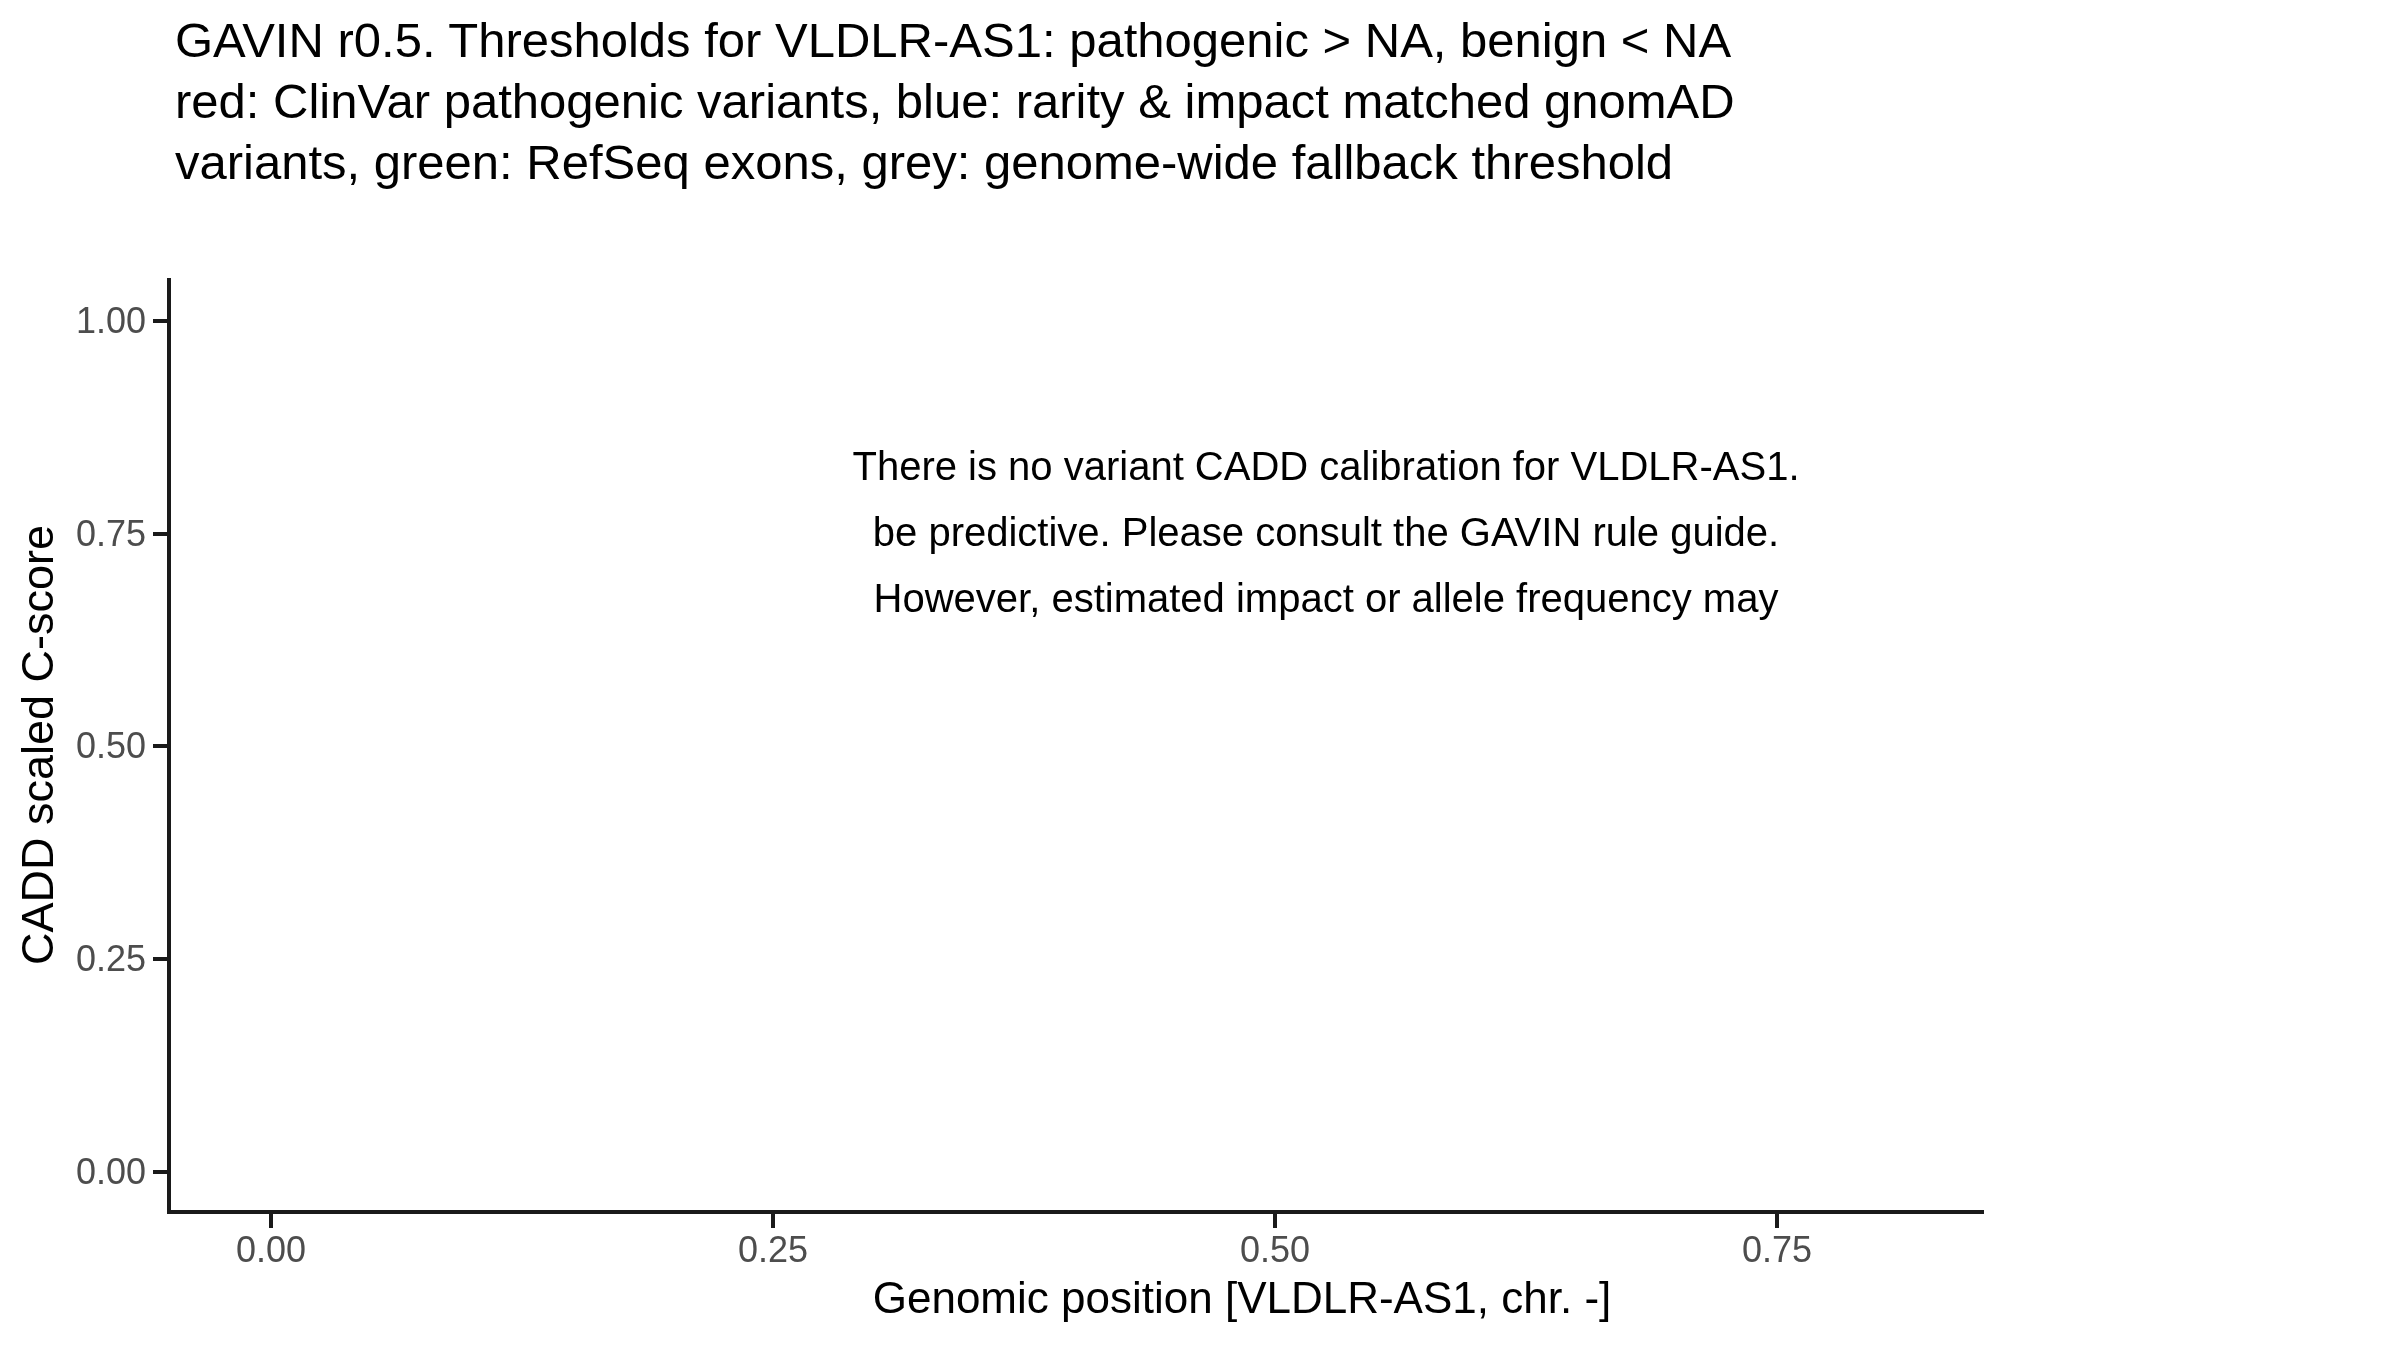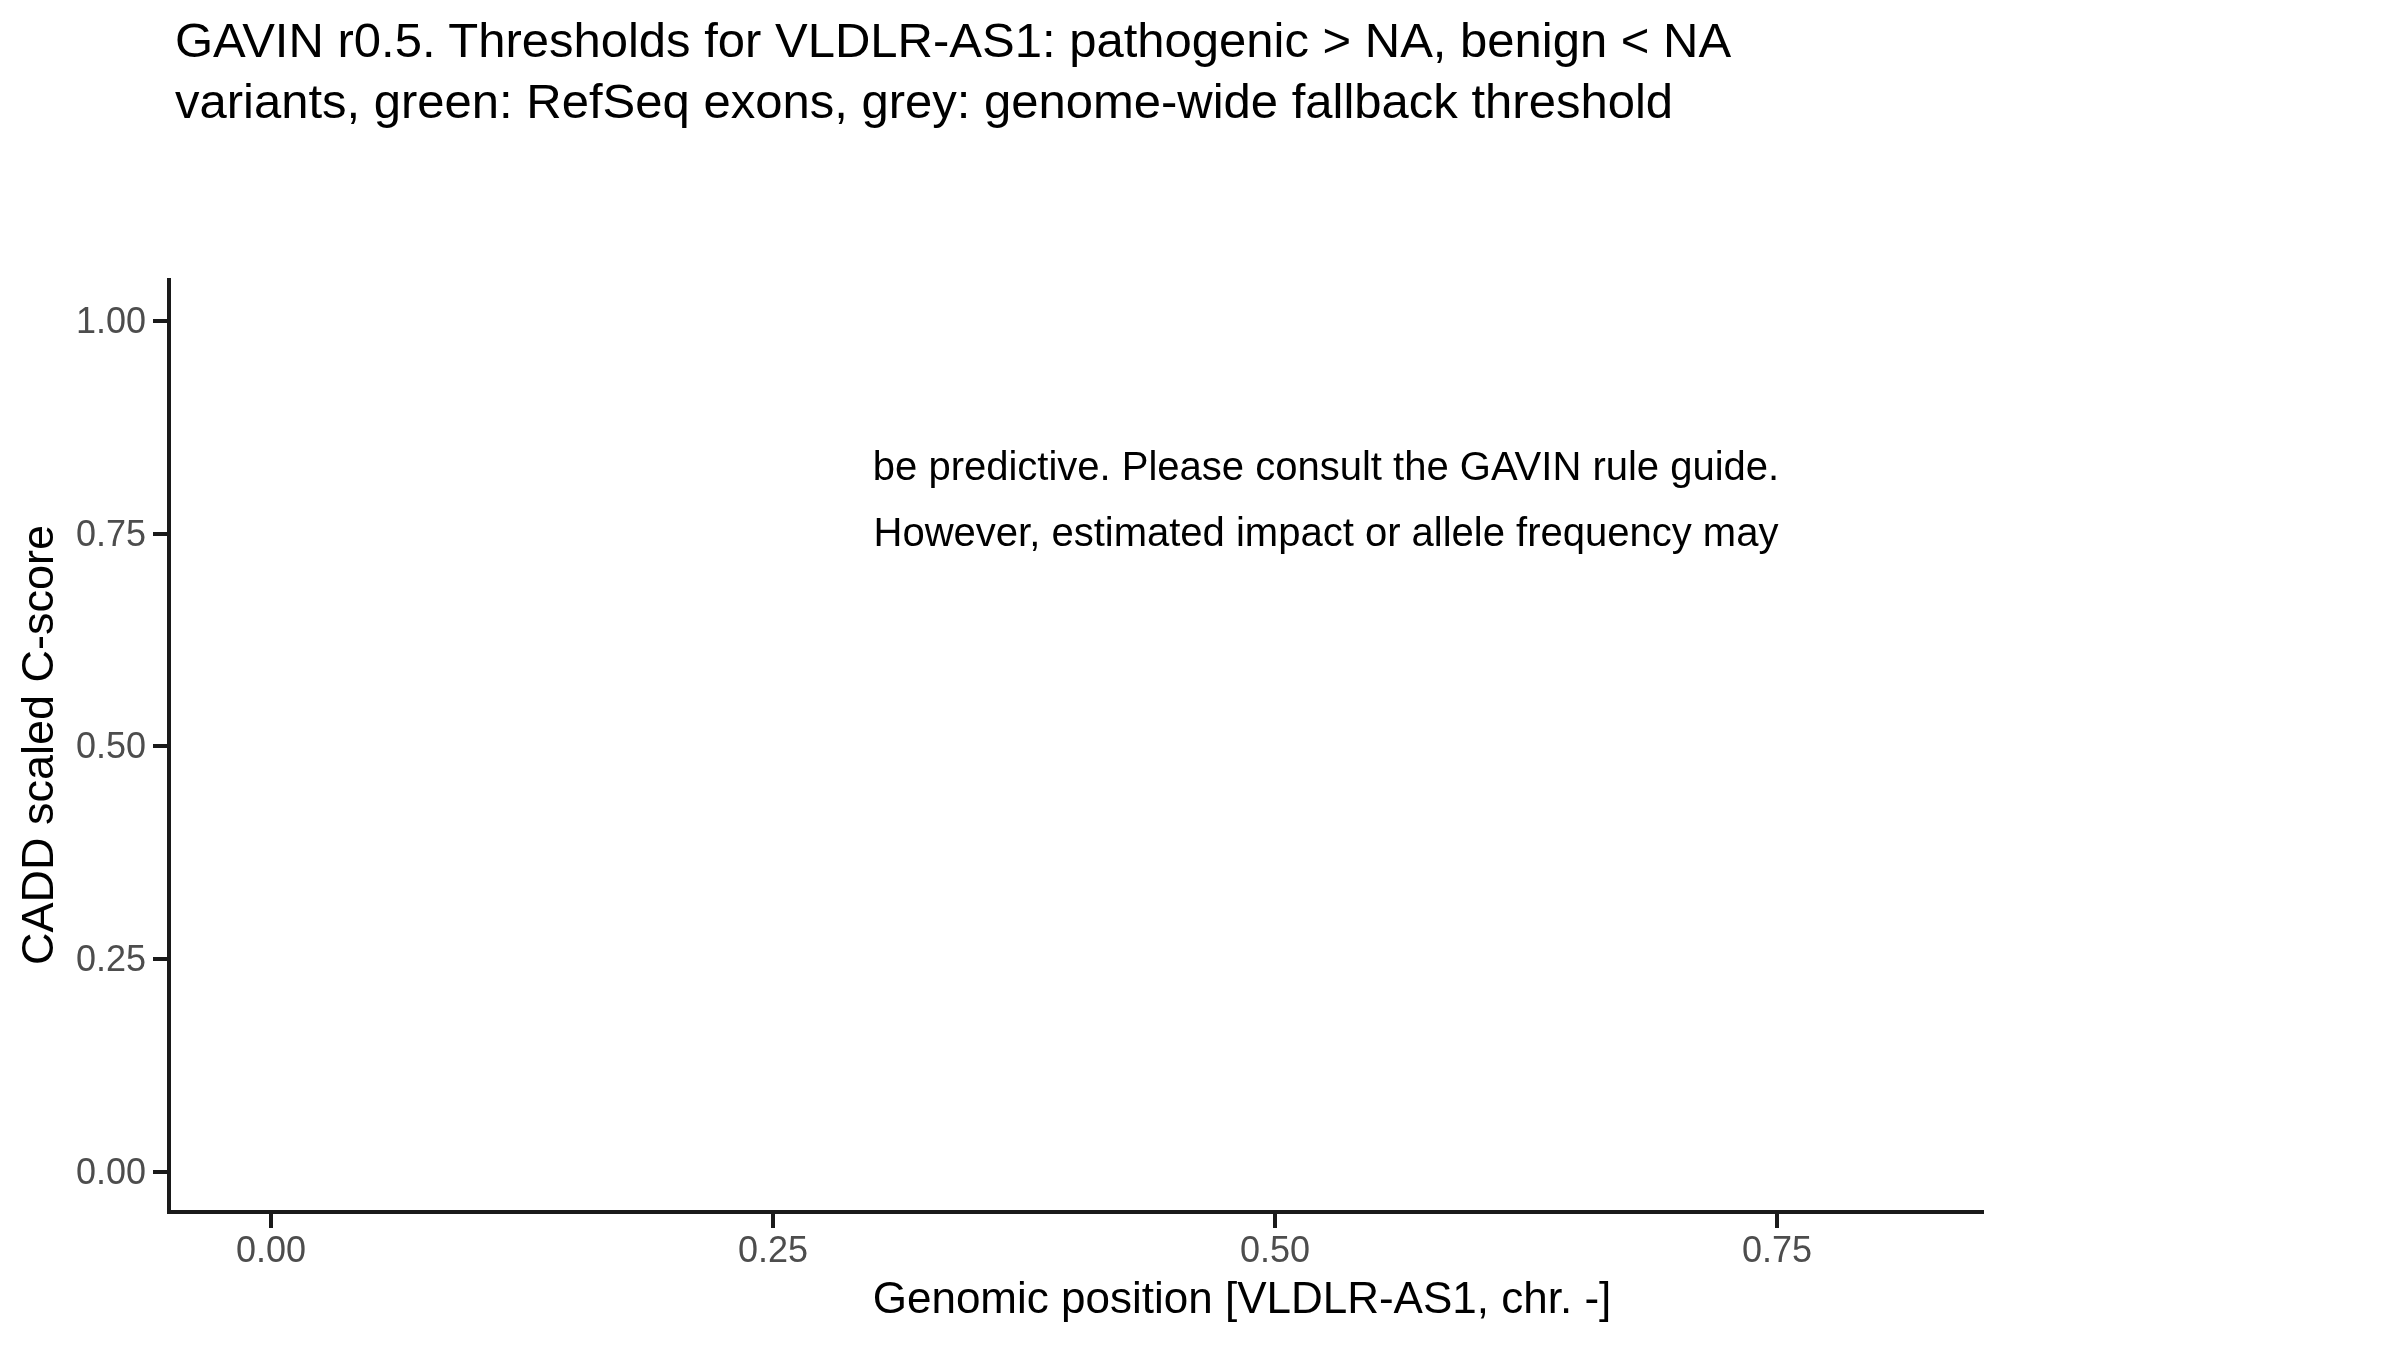--- a/index.html
+++ b/index.html
@@ -106,26 +106,28 @@
     transform: rotate(-90deg);
   }
 </style>
 </head>
 <body>
 
 <div class="figure">
 
   <div class="plot-title">
     <div>GAVIN r0.5. Thresholds for VLDLR-AS1: pathogenic &gt; NA, benign &lt; NA</div>
+    <div>red: ClinVar pathogenic variants, blue: rarity &amp; impact matched gnomAD</div>
     <div>variants, green: RefSeq exons, grey: genome-wide fallback threshold</div>
   </div>
 
   <div class="panel"></div>
 
   <div class="annotation">
+    <div>There is no variant CADD calibration for VLDLR-AS1.</div>
     <div>be predictive. Please consult the GAVIN rule guide.</div>
     <div>However, estimated impact or allele frequency may</div>
   </div>
 
   <div class="y-tick-mark" style="top: 319px;"></div>
   <div class="y-tick-mark" style="top: 532px;"></div>
   <div class="y-tick-mark" style="top: 744px;"></div>
   <div class="y-tick-mark" style="top: 957px;"></div>
   <div class="y-tick-mark" style="top: 1170px;"></div>
 

